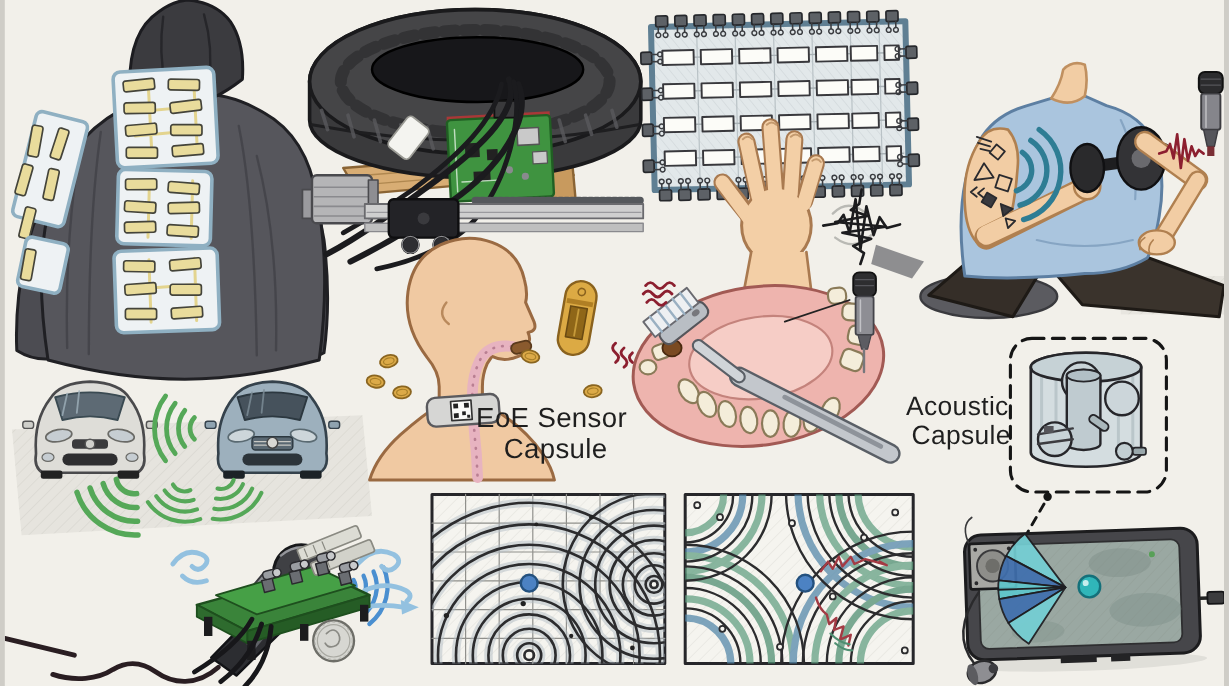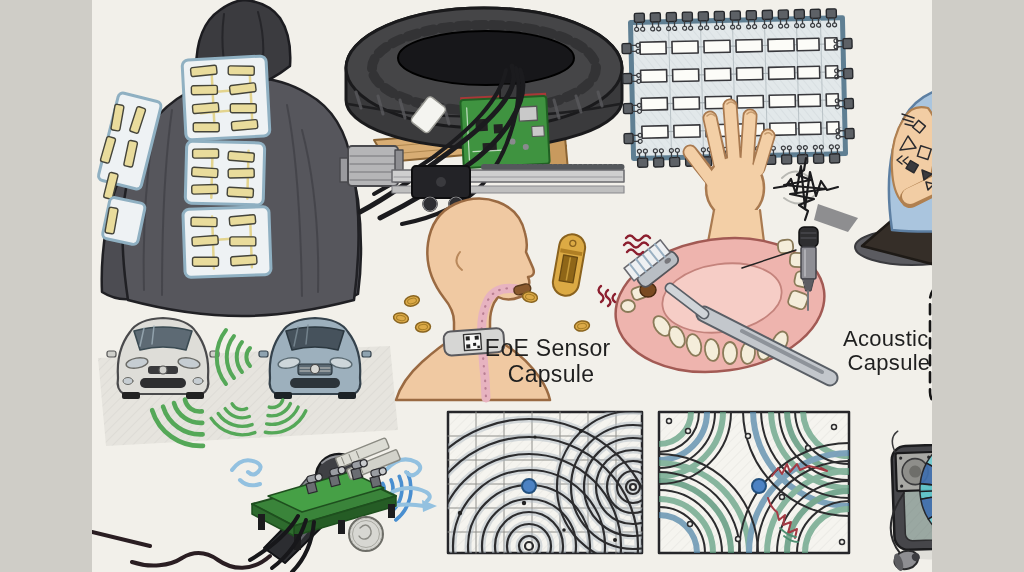--- a/index.html
+++ b/index.html
@@ -1,16 +1,16 @@
 <!DOCTYPE html>
 <html><head>
 <meta charset="utf-8">
 <style>
   html,body{margin:0;padding:0;background:#cfcdc7;}
-  .stage{position:relative;width:840px;height:572px;margin:0 auto;background:#f2f0ea;overflow:hidden;}
+  .stage{position:relative;width:1016px;height:572px;margin:0 auto;background:#f2f0ea;overflow:hidden;}
   svg{display:block;position:absolute;inset:0;}
   svg *{stroke-linejoin:round;stroke-linecap:round;}
   text{font-family:"Liberation Sans","DejaVu Sans",sans-serif;fill:#1f1f1f;}
 </style>
 </head>
 <body>
 
 <div class="stage">
 <svg width="1024" height="572" viewBox="0 0 1024 572">
   <defs>

